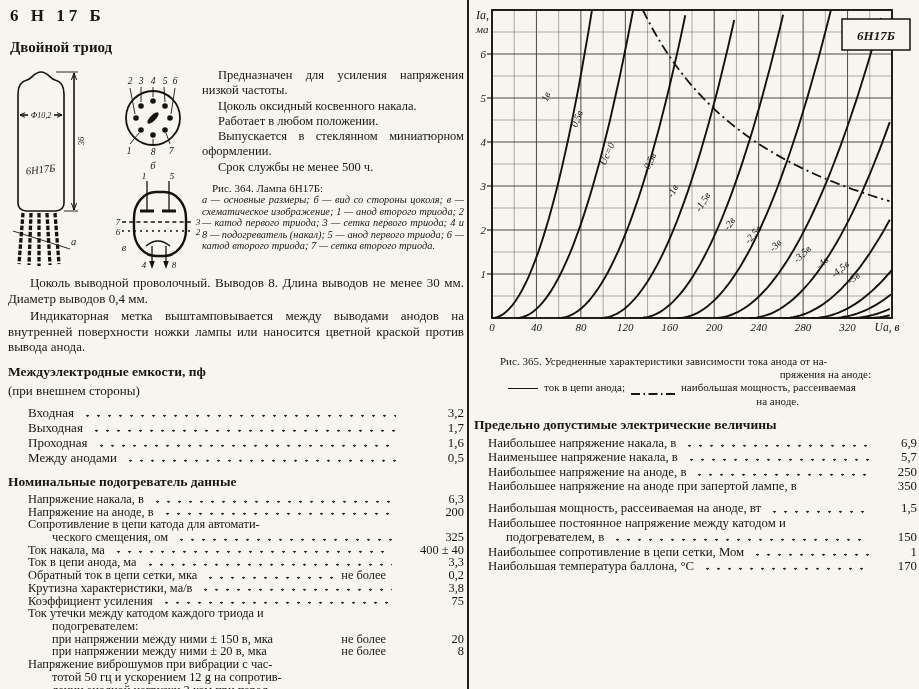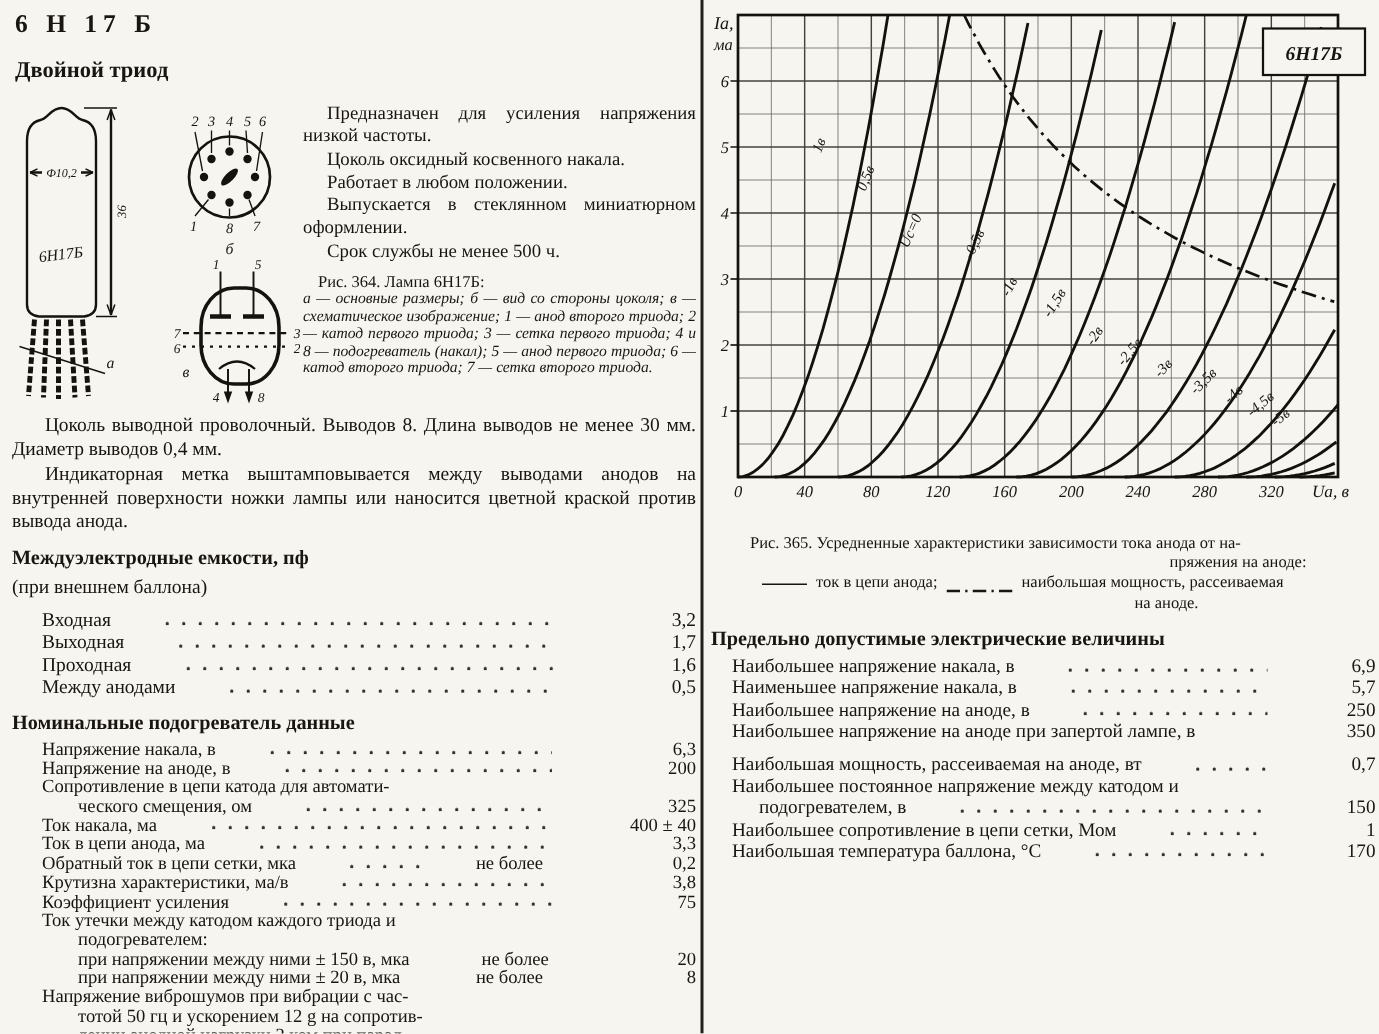--- a/index.html
+++ b/index.html
@@ -14,21 +14,21 @@
   h3{font-size:13.5px;margin:9px 0 3px 0;font-weight:bold;}
   .fig-row{display:flex;margin-top:4px;}
   .fig364-svg{flex:none;}
   .fig-text{width:265px;margin-left:2px;}
   .intro p{font-size:12.5px;line-height:15.3px;text-align:justify;text-indent:16px;margin:0;}
   .cap364{margin-top:7px;}
   .cap-title{font-size:11px;padding-left:10px;}
   .cap-body{font-size:10.4px;line-height:11.6px;text-align:justify;font-style:italic;}
   .base-par{font-size:13px;line-height:15.6px;text-align:justify;text-indent:22px;margin:2px 0 0 0;}
   .cap-sub{font-size:13px;margin:1px 0 6px 0;}
-  .spec-row{display:flex;align-items:flex-start;gap:24px;}
+  .spec-row{display:flex;align-items:flex-start;}
   .spec-row .lbl{white-space:nowrap;padding-left:20px;}
   .spec-row .lbl.ind{padding-left:44px;}
   .leader{flex:1;min-width:6px;margin:0 6px 0 8px;align-self:flex-end;height:0.85em;
     background-image:radial-gradient(circle at 50% 55%, #35302a 1.05px, rgba(0,0,0,0) 1.3px);
     background-size:11px 5px;background-repeat:repeat-x;background-position:0 62%;}
   .filler{flex:1;}
   .qual{white-space:nowrap;padding-right:12px;}
   .val{display:inline-block;text-align:right;white-space:nowrap;}
   #cap-rows .spec-row{font-size:13px;line-height:15px;}
   #nom-rows .spec-row{font-size:12.4px;line-height:12.7px;}
@@ -158,21 +158,21 @@
           <div class="cap-title">Рис. 364. Лампа 6Н17Б:</div>
           <div class="cap-body">а — основные размеры; б — вид со стороны цоколя; в — схематическое изображение; 1 — анод второго триода; 2 — катод первого триода; 3 — сетка первого триода; 4 и 8 — подогреватель (накал); 5 — анод первого триода; 6 — катод второго триода; 7 — сетка второго триода.</div>
         </div>
       </div>
     </div>
 
     <p class="base-par">Цоколь выводной проволочный. Выводов 8. Длина выводов не менее 30 мм. Диаметр выводов 0,4 мм.</p>
     <p class="base-par">Индикаторная метка выштамповывается между выводами анодов на внутренней поверхности ножки лампы или наносится цветной краской против вывода анода.</p>
 
     <h3>Междуэлектродные емкости, пф</h3>
-    <div class="cap-sub">(при внешнем баллона)</div>
+    <div class="cap-sub">(при внешнем стороны)</div>
     <div id="cap-rows">
         <div class="spec-row">
           <span class="lbl">Входная</span>
           <span class="leader"></span>
           <span class="val" style="width: 62px;">3,2</span>
         </div>
         <div class="spec-row">
           <span class="lbl">Выходная</span>
           <span class="leader"></span>
           <span class="val" style="width: 62px;">1,7</span>
@@ -406,21 +406,21 @@
           <span class="val" style="width: 42px;">250</span>
         </div>
         <div class="spec-row">
           <span class="lbl">Наибольшее напряжение на аноде при запертой лампе, в</span>
           <span class="filler"></span>
           <span class="val" style="width: 42px;">350</span>
         </div>
         <div class="spec-row gap">
           <span class="lbl">Наибольшая мощность, рассеиваемая на аноде, вт</span>
           <span class="leader"></span>
-          <span class="val" style="width: 42px;">0,7</span>
+          <span class="val" style="width: 42px;">1,5</span>
         </div>
         <div class="spec-row">
           <span class="lbl">Наибольшее постоянное напряжение между катодом и</span>
         </div>
         <div class="spec-row">
           <span class="lbl ind">подогревателем, в</span>
           <span class="leader"></span>
           <span class="val" style="width: 42px;">150</span>
         </div>
         <div class="spec-row">

